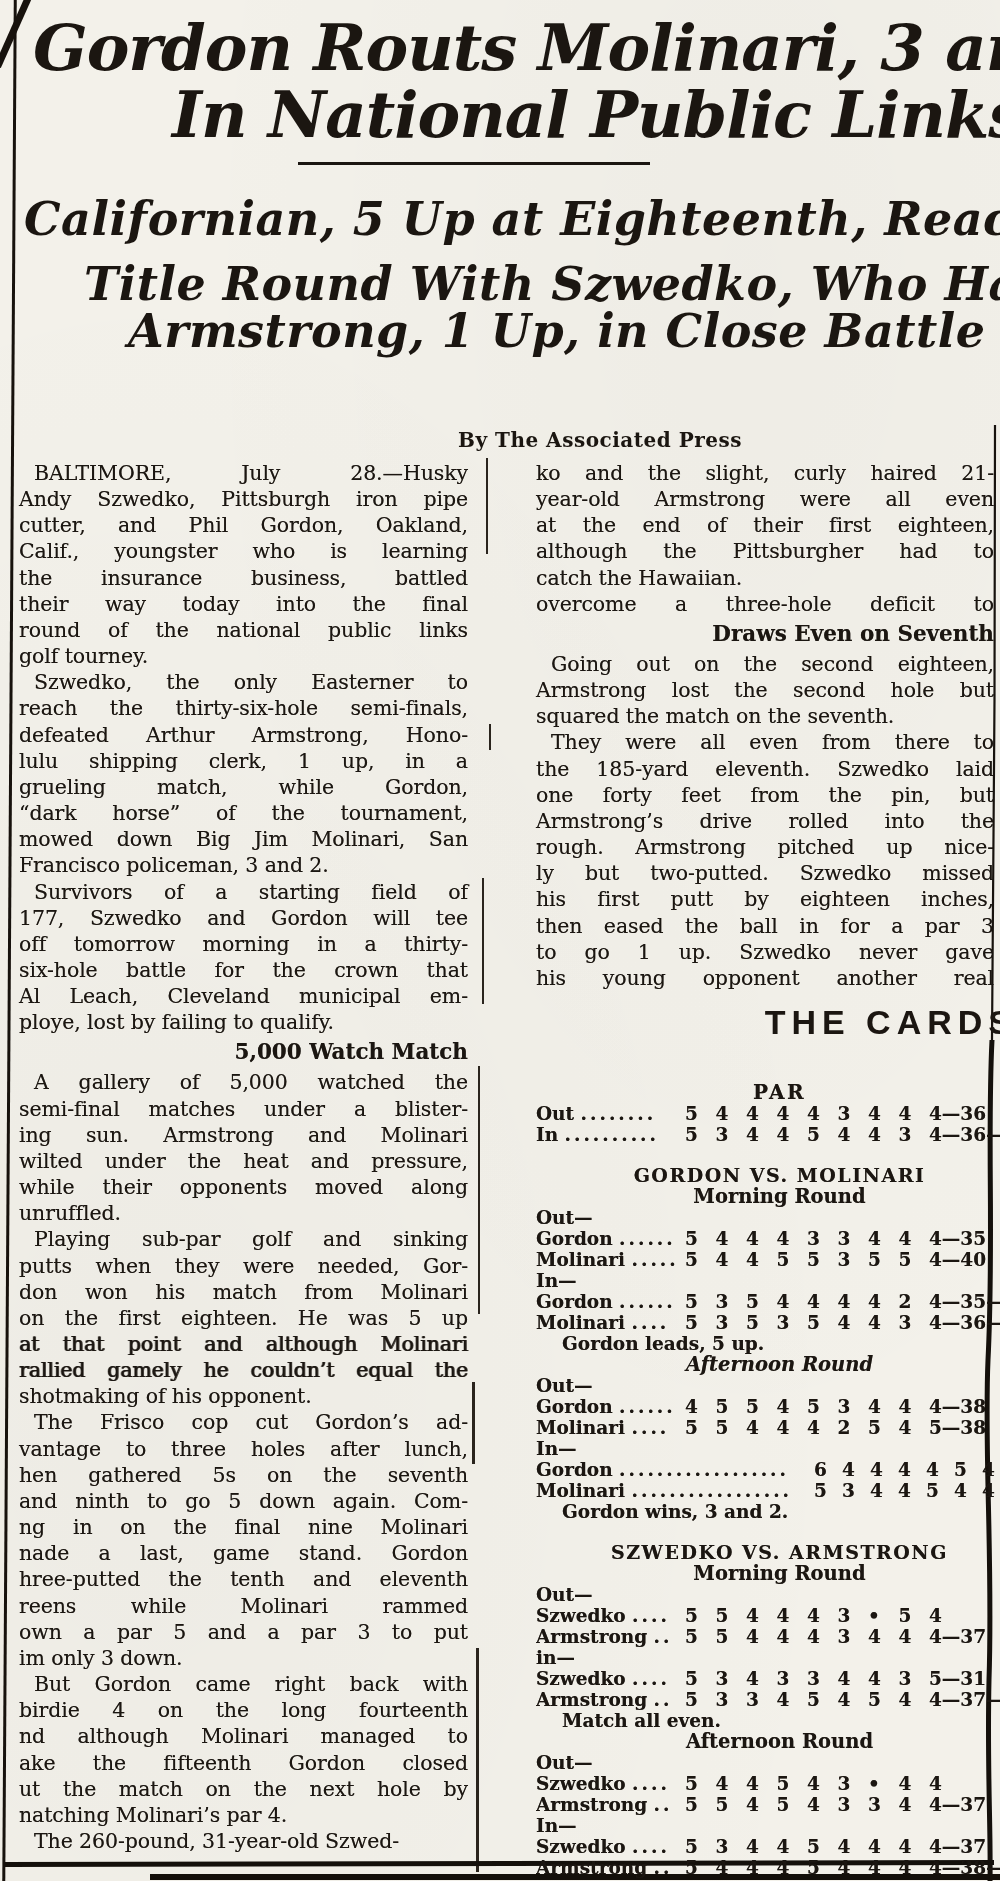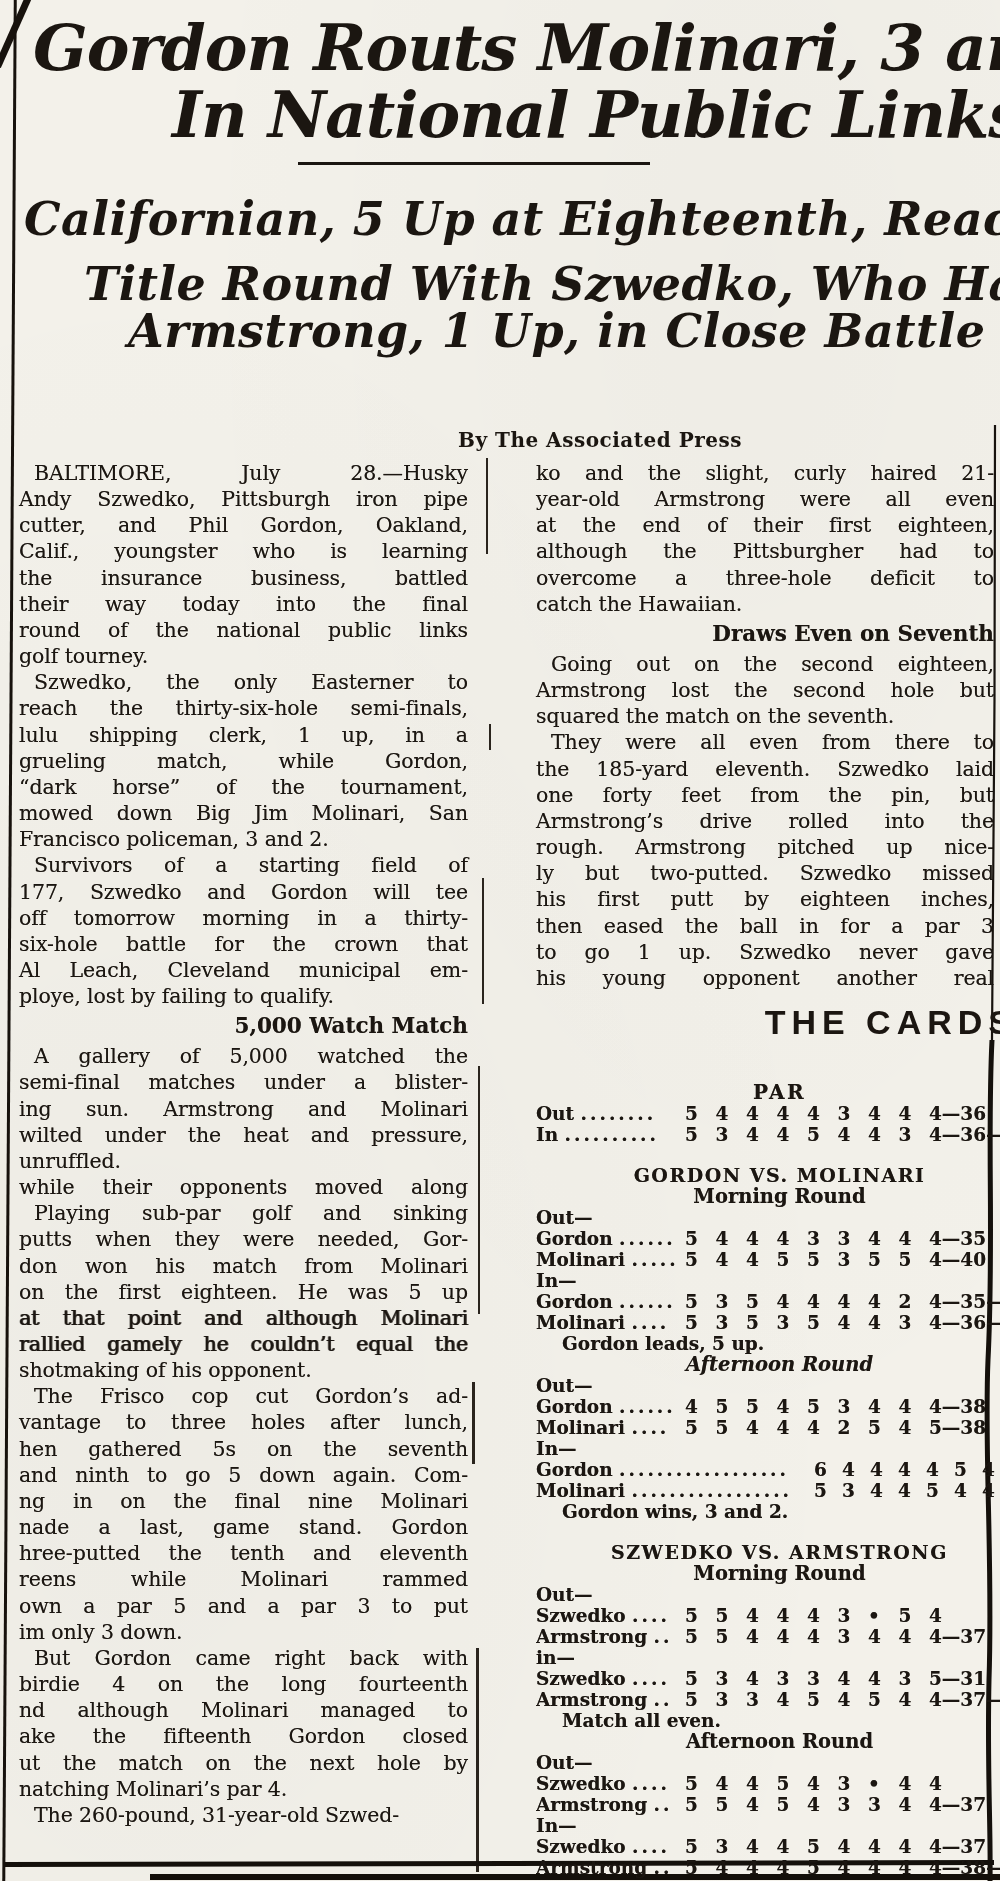--- a/index.html
+++ b/index.html
@@ -96,42 +96,43 @@
           <div class="line">cutter, and Phil Gordon, Oakland,</div>
           <div class="line">Calif., youngster who is learning</div>
           <div class="line">the insurance business, battled</div>
           <div class="line">their way today into the final</div>
           <div class="line">round of the national public links</div>
           <div class="line last">golf tourney.</div>
         </div>
         <div class="para indent">
           <div class="line">Szwedko, the only Easterner to</div>
           <div class="line">reach the thirty-six-hole semi-finals,</div>
+          <div class="line">defeated Arthur Armstrong, Hono-</div>
           <div class="line">lulu shipping clerk, 1 up, in a</div>
           <div class="line">grueling match, while Gordon,</div>
           <div class="line">“dark horse” of the tournament,</div>
           <div class="line">mowed down Big Jim Molinari, San</div>
           <div class="line last">Francisco policeman, 3 and 2.</div>
         </div>
         <div class="para indent">
           <div class="line">Survivors of a starting field of</div>
           <div class="line">177, Szwedko and Gordon will tee</div>
           <div class="line">off tomorrow morning in a thirty-</div>
           <div class="line">six-hole battle for the crown that</div>
           <div class="line">Al Leach, Cleveland municipal em-</div>
           <div class="line last">ploye, lost by failing to qualify.</div>
         </div>
         <div class="colhead">5,000 Watch Match</div>
         <div class="para indent">
           <div class="line">A gallery of 5,000 watched the</div>
           <div class="line">semi-final matches under a blister-</div>
           <div class="line">ing sun.  Armstrong and Molinari</div>
           <div class="line">wilted under the heat and pressure,</div>
+          <div class="line">while their opponents moved along</div>
           <div class="line last">unruffled.</div>
-          <div class="line">while their opponents moved along</div>
         </div>
         <div class="para indent">
           <div class="line">Playing sub-par golf and sinking</div>
           <div class="line">putts when they were needed, Gor-</div>
           <div class="line">don won his match from Molinari</div>
           <div class="line">on the first eighteen.  He was 5 up</div>
           <div class="line slur">at that point and although Molinari</div>
           <div class="line slur">rallied gamely he couldn’t equal the</div>
           <div class="line last">shotmaking of his opponent.</div>
         </div>
@@ -161,22 +162,22 @@
       </div>
   </div>
 
   <div class="col" id="col-right">
     <div id="col-right-body">
         <div class="para">
           <div class="line">ko and the slight, curly haired 21-</div>
           <div class="line">year-old Armstrong were all even</div>
           <div class="line">at the end of their first eighteen,</div>
           <div class="line">although the Pittsburgher had to</div>
+          <div class="line last">catch the Hawaiian.</div>
           <div class="line">overcome a three-hole deficit to</div>
-          <div class="line last">catch the Hawaiian.</div>
         </div>
         <div class="colhead">Draws Even on Seventh</div>
         <div class="para indent">
           <div class="line">Going out on the second eighteen,</div>
           <div class="line">Armstrong lost the second hole but</div>
           <div class="line last">squared the match on the seventh.</div>
         </div>
         <div class="para indent">
           <div class="line">They were all even from there to</div>
           <div class="line">the 185-yard eleventh.  Szwedko laid</div>

